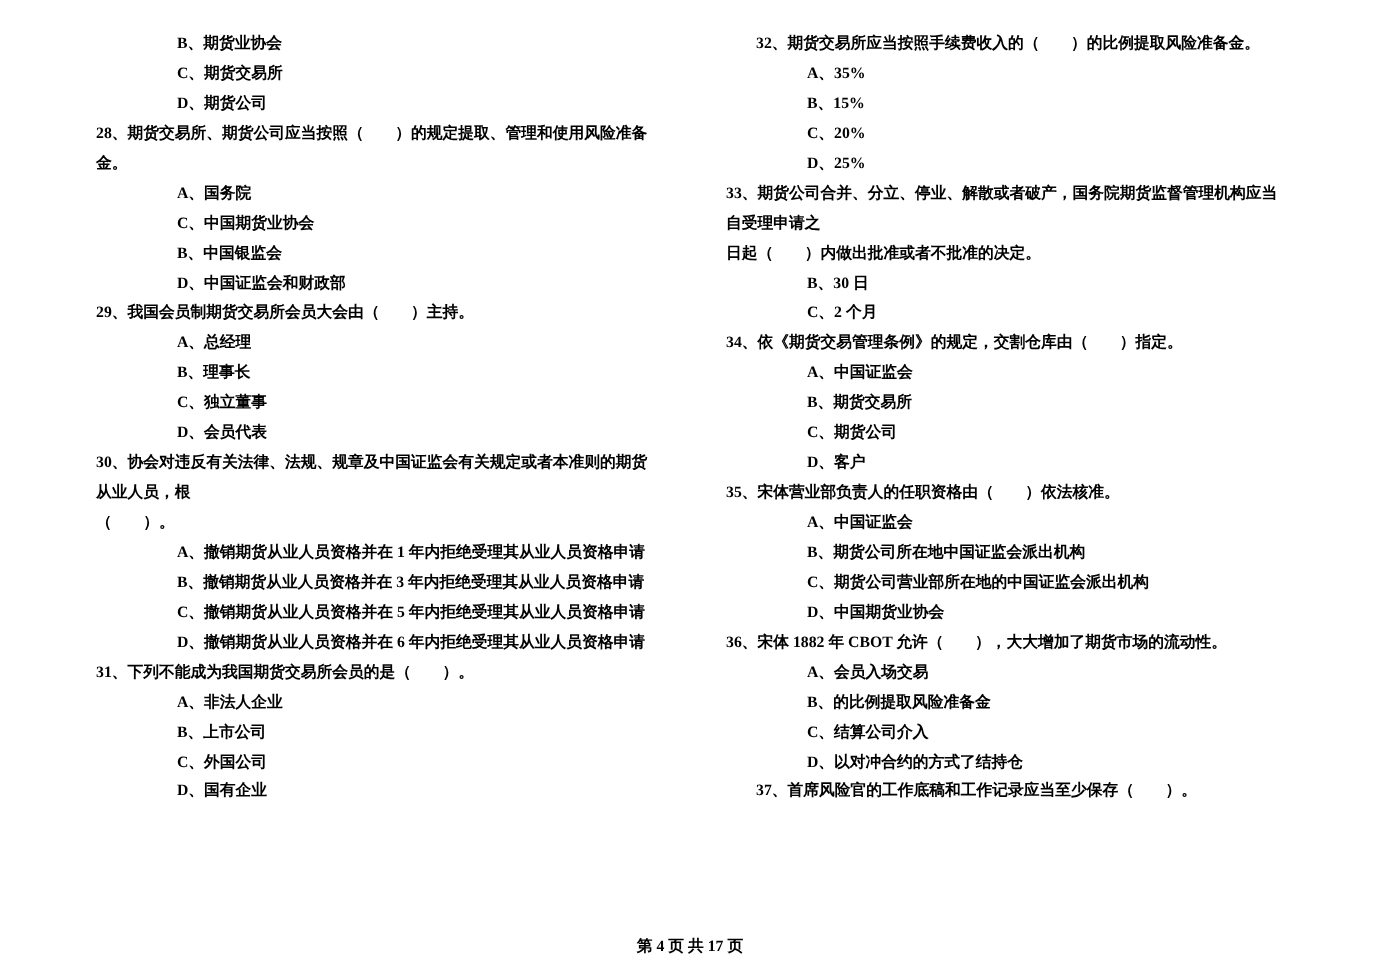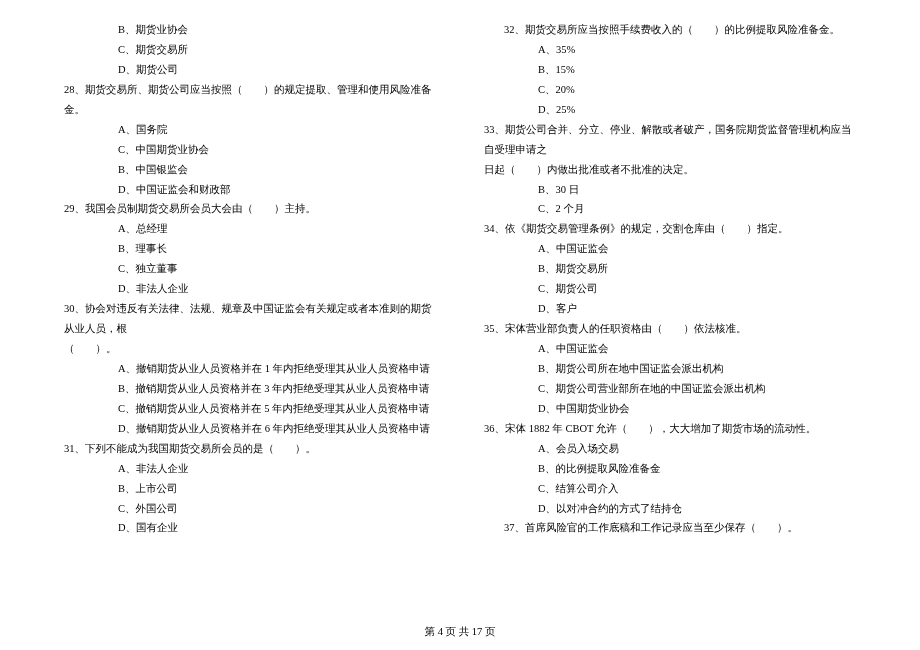--- a/index.html
+++ b/index.html
@@ -1,15 +1,15 @@
 <!DOCTYPE html>
 <html><head>
 <meta charset="utf-8">
 <style>
-  * { box-sizing: border-box; margin: 0; padding: 0; }
+  * { box-sizing: border-box; margin: 0; padding: 0; font-weight: bold; }
   html, body { width: 920px; height: 650px; background: #fff; }
   body {
     font-family: "SimSun", "宋体", serif;
     font-size: 10.5px;
     color: #000;
     position: relative;
     padding: 20px 60px 30px 64px;
     line-height: 1.9;
   }
   .cols {
@@ -41,21 +41,21 @@
   <div class="row q-line">28、期货交易所、期货公司应当按照（　　）的规定提取、管理和使用风险准备金。</div>
   <div class="row indent1">A、国务院</div>
   <div class="row indent1">C、中国期货业协会</div>
   <div class="row indent1">B、中国银监会</div>
   <div class="row indent1">D、中国证监会和财政部</div>
 
   <div class="row q-line">29、我国会员制期货交易所会员大会由（　　）主持。</div>
   <div class="row indent1">A、总经理</div>
   <div class="row indent1">B、理事长</div>
   <div class="row indent1">C、独立董事</div>
-  <div class="row indent1">D、非法人企业</div>
+  <div class="row indent1">D、会员代表</div>
 
   <div class="row q-line">30、协会对违反有关法律、法规、规章及中国证监会有关规定或者本准则的期货从业人员，根</div>
   <div class="row q-line">（　　）。</div>
   <div class="row indent1">A、撤销期货从业人员资格并在 1 年内拒绝受理其从业人员资格申请</div>
   <div class="row indent1">B、撤销期货从业人员资格并在 3 年内拒绝受理其从业人员资格申请</div>
   <div class="row indent1">C、撤销期货从业人员资格并在 5 年内拒绝受理其从业人员资格申请</div>
   <div class="row indent1">D、撤销期货从业人员资格并在 6 年内拒绝受理其从业人员资格申请</div>
 
   <div class="row q-line">31、下列不能成为我国期货交易所会员的是（　　）。</div>
   <div class="row indent1">A、非法人企业</div>

